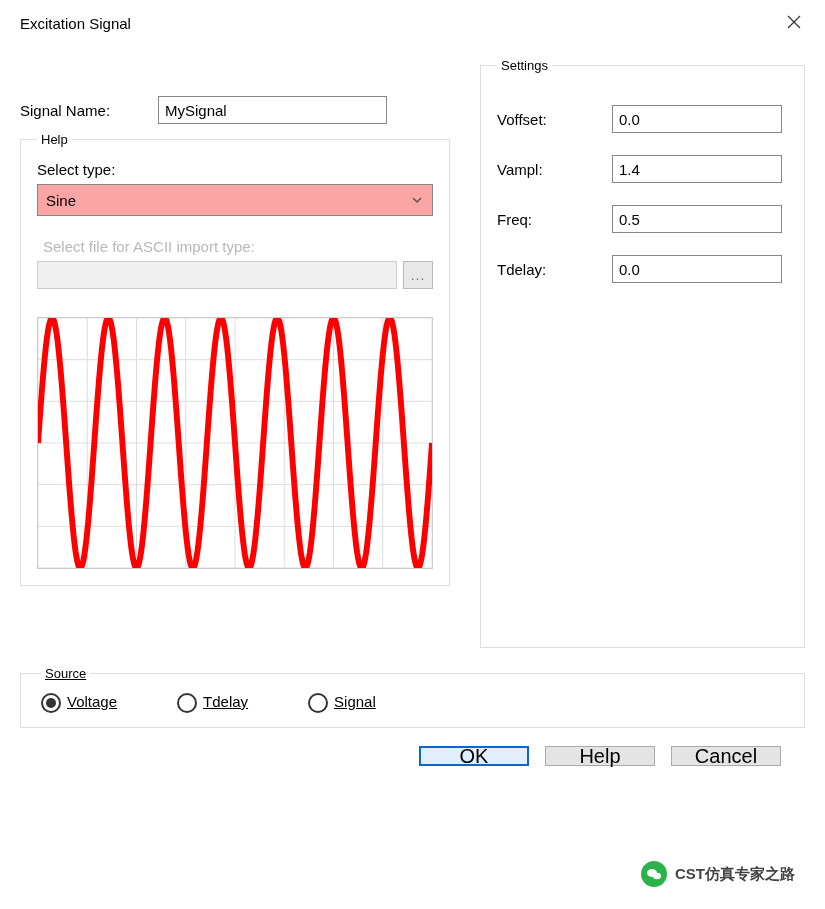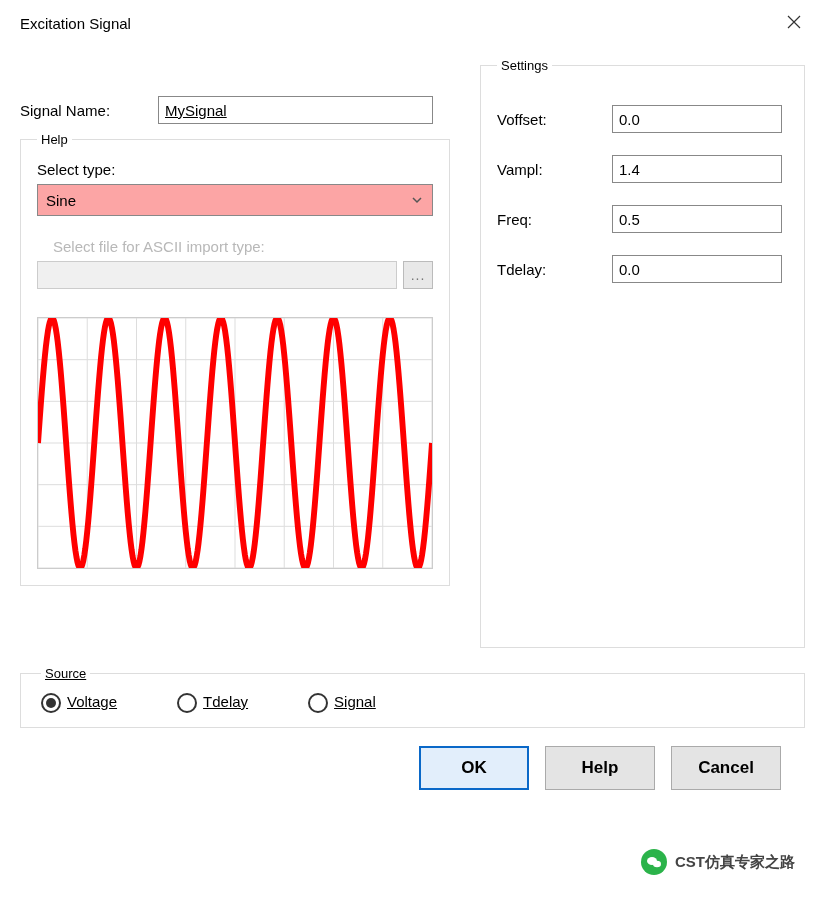--- a/index.html
+++ b/index.html
@@ -36,21 +36,21 @@
   .textfield {
     border: 1px solid #888;
     height: 28px;
     padding: 2px 6px;
     font-size: 15px;
     font-family: inherit;
     background: #fff;
   }
   .top-row { margin-top: 34px; margin-bottom: 8px; }
   .top-row .label { width: 138px; }
-  .top-row .textfield { width: 275px; text-decoration: underline; }
+  .top-row .textfield { width: 229px; }
 
   .columns { display: flex; gap: 30px; align-items: flex-start; }
   .col-left { flex: 0 0 430px; }
   .col-right { flex: 1; }
 
   fieldset {
     border: 1px solid #ddd;
     margin: 0;
     padding: 14px 16px 16px 16px;
     position: relative;
@@ -68,21 +68,21 @@
     background: #fca5a5;
     display: flex;
     align-items: center;
     padding: 0 8px;
     width: 100%;
   }
   .select-wrap .chev {
     margin-left: auto;
     display: inline-flex;
   }
-  .disabled-lbl { color: #b8b8b8; margin: 22px 16px 6px; }
+  .disabled-lbl { color: #b8b8b8; margin: 22px 6px 6px; }
   .file-row { display: flex; gap: 6px; }
   .file-row .textfield { flex: 1; background: #f0f0f0; border-color: #ccc; }
   .browse-btn {
     width: 30px; height: 28px;
     background: #e8e8e8;
     border: 1px solid #bbb;
     display: flex; align-items: center; justify-content: center;
     color: #777;
     font-size: 14px;
     letter-spacing: 1px;
@@ -119,36 +119,36 @@
   }
 
   .button-row {
     display: flex;
     justify-content: flex-end;
     gap: 16px;
     padding: 18px 24px 10px;
   }
   .btn {
     width: 110px;
-    height: 44px;
+    height: 20px;
     border: 1px solid #aaa;
     background: #e4e4e4;
-    font-size: 17px;
+    font-size: 20px;
     font-family: inherit;
-    display: flex; align-items: center; justify-content: center; font-weight: bold;
+    display: flex; align-items: center; justify-content: center;
   }
   .btn.primary {
     border: 2px solid #0a68c8;
     background: #e2eefb;
   }
 
   .watermark {
     position: absolute;
     right: 26px;
-    bottom: 32px;
+    bottom: 20px;
     display: flex;
     align-items: center;
     gap: 8px;
     font-size: 15px;
     font-weight: 600;
     color: #444;
     background: rgba(255,255,255,0.6);
     padding: 2px 4px;
   }
   .wm-badge {

